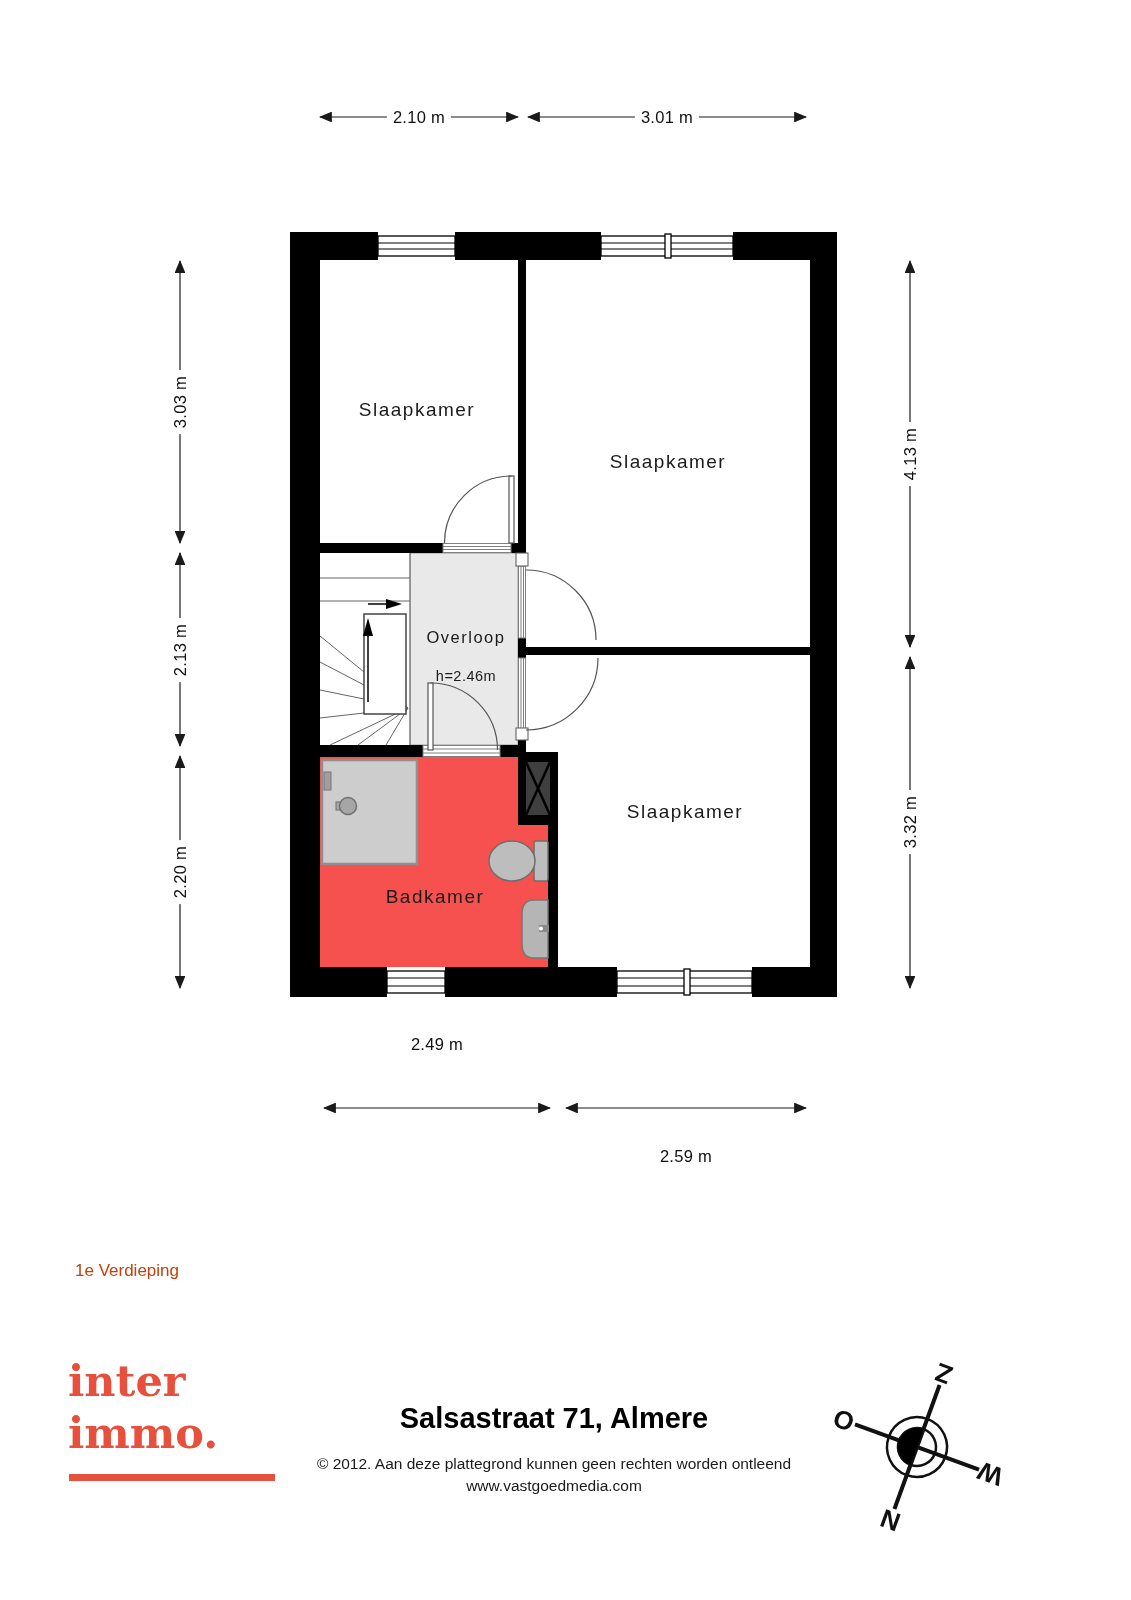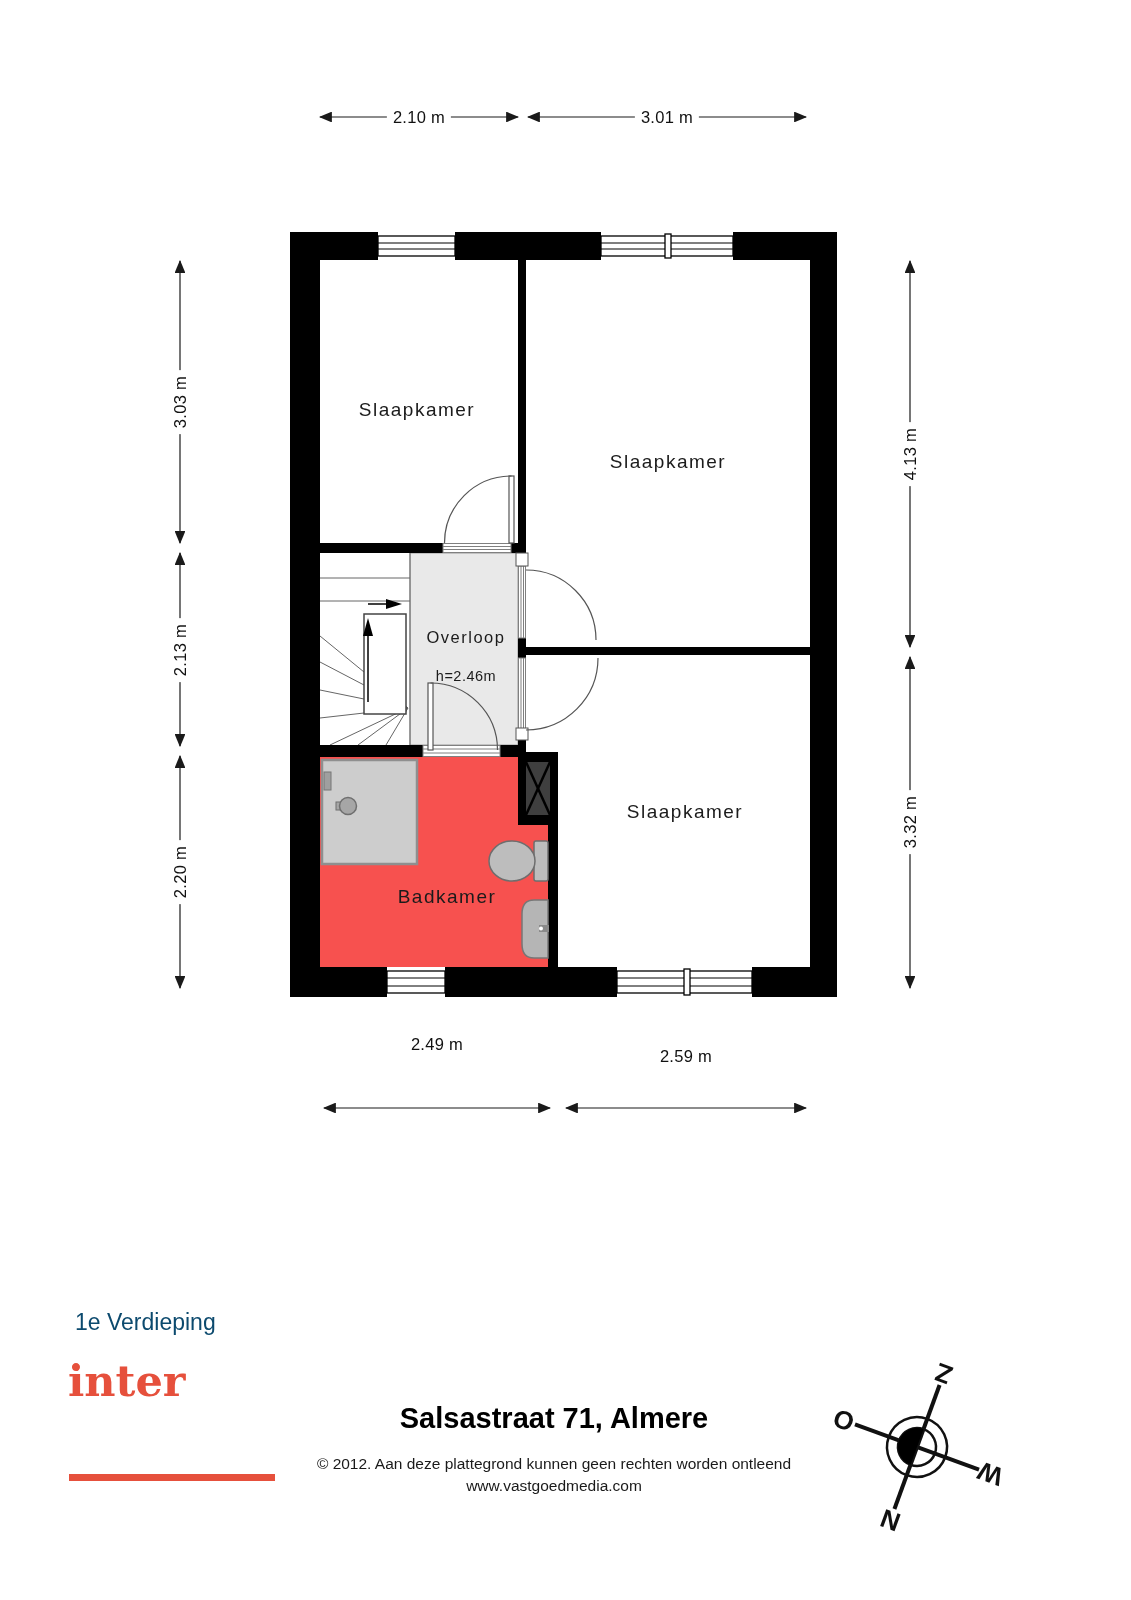--- a/index.html
+++ b/index.html
@@ -6,21 +6,21 @@
   .page{position:relative;width:1131px;height:1600px;background:#ffffff;overflow:hidden;
         font-family:"Liberation Sans",sans-serif;}
   svg.plan{position:absolute;left:0;top:0;}
   .lbl{position:absolute;transform:translate(-50%,-50%);font-size:19px;letter-spacing:1.5px;
        color:#1b1b1b;white-space:nowrap;}
   .lbl.mid{font-size:16.5px;}
   .lbl.sub{font-size:14.5px;letter-spacing:.5px;}
   .dim{position:absolute;transform:translate(-50%,-50%);font-size:16.5px;color:#111;
        background:#fff;padding:0 6px;white-space:nowrap;letter-spacing:.3px;}
   .dim.v{transform:translate(-50%,-50%) rotate(-90deg);}
-  .floor-label{position:absolute;left:75px;top:1261px;font-size:23px;color:#0c4a6e;margin-top:48px;}
+  .floor-label{position:absolute;left:75px;top:1261px;font-size:17px;color:#c2410c;}
   .logo{position:absolute;left:68px;top:1355px;font-family:"DejaVu Serif",serif;
         font-weight:bold;font-size:43px;line-height:52px;color:#e6503c;}
   .logo-underline{position:absolute;left:69px;top:1474px;width:206px;height:7px;background:#e6503c;}
   .title{position:absolute;left:554px;top:1402px;transform:translateX(-50%);
          font-size:29px;font-weight:bold;color:#000;white-space:nowrap;text-align:center;}
   .copyright{position:absolute;left:554px;top:1455px;transform:translateX(-50%);
              font-size:15.5px;color:#1a1a1a;white-space:nowrap;}
   .website{position:absolute;left:554px;top:1477px;transform:translateX(-50%);
            font-size:15.5px;color:#1a1a1a;white-space:nowrap;}
   text.compass-letter{font-family:"Liberation Sans",sans-serif;font-size:26px;font-weight:bold;fill:#111;}
@@ -175,36 +175,37 @@
     <text class="compass-letter" x="0" y="-78" text-anchor="middle" dominant-baseline="central">N</text>
     <text class="compass-letter" x="78" y="0" text-anchor="middle" dominant-baseline="central">O</text>
     <text class="compass-letter" x="0" y="78" text-anchor="middle" dominant-baseline="central">Z</text>
     <text class="compass-letter" x="-78" y="0" text-anchor="middle" dominant-baseline="central">W</text>
   </g>
 </svg>
 
 <div class="dim" style="left:419px;top:117px;">2.10 m</div>
 <div class="dim" style="left:667px;top:117px;">3.01 m</div>
 <div class="dim" style="left:437px;top:1044px;">2.49 m</div>
-<div class="dim" style="left:686px;top:1056px;">2.59 m</div>
+<div class="dim" style="left:686px;top:1156px;">2.59 m</div>
 <div class="dim v" style="left:180px;top:402px;">3.03 m</div>
 <div class="dim v" style="left:180px;top:650px;">2.13 m</div>
 <div class="dim v" style="left:180px;top:872px;">2.20 m</div>
 <div class="dim v" style="left:910px;top:454px;">4.13 m</div>
 <div class="dim v" style="left:910px;top:822px;">3.32 m</div>
 
 <div class="lbl" style="left:417px;top:410px;">Slaapkamer</div>
 <div class="lbl" style="left:668px;top:462px;">Slaapkamer</div>
 <div class="lbl" style="left:685px;top:812px;">Slaapkamer</div>
 <div class="lbl mid" style="left:466px;top:637px;">Overloop</div>
 <div class="lbl sub" style="left:466px;top:676px;">h=2.46m</div>
-<div class="lbl" style="left:435px;top:897px;margin-left:12px;">Badkamer</div>
+<div class="lbl" style="left:435px;top:897px;">Badkamer</div>
 
 <div class="floor-label">1e Verdieping</div>
 <div class="logo">
   <div>inter</div>
+  <div>immo.</div>
 </div>
 <div class="logo-underline"></div>
 <div class="title">Salsastraat 71, Almere</div>
 <div class="copyright">© 2012. Aan deze plattegrond kunnen geen rechten worden ontleend</div>
 <div class="website">www.vastgoedmedia.com</div>
 
 </div>
 
 </body></html>

